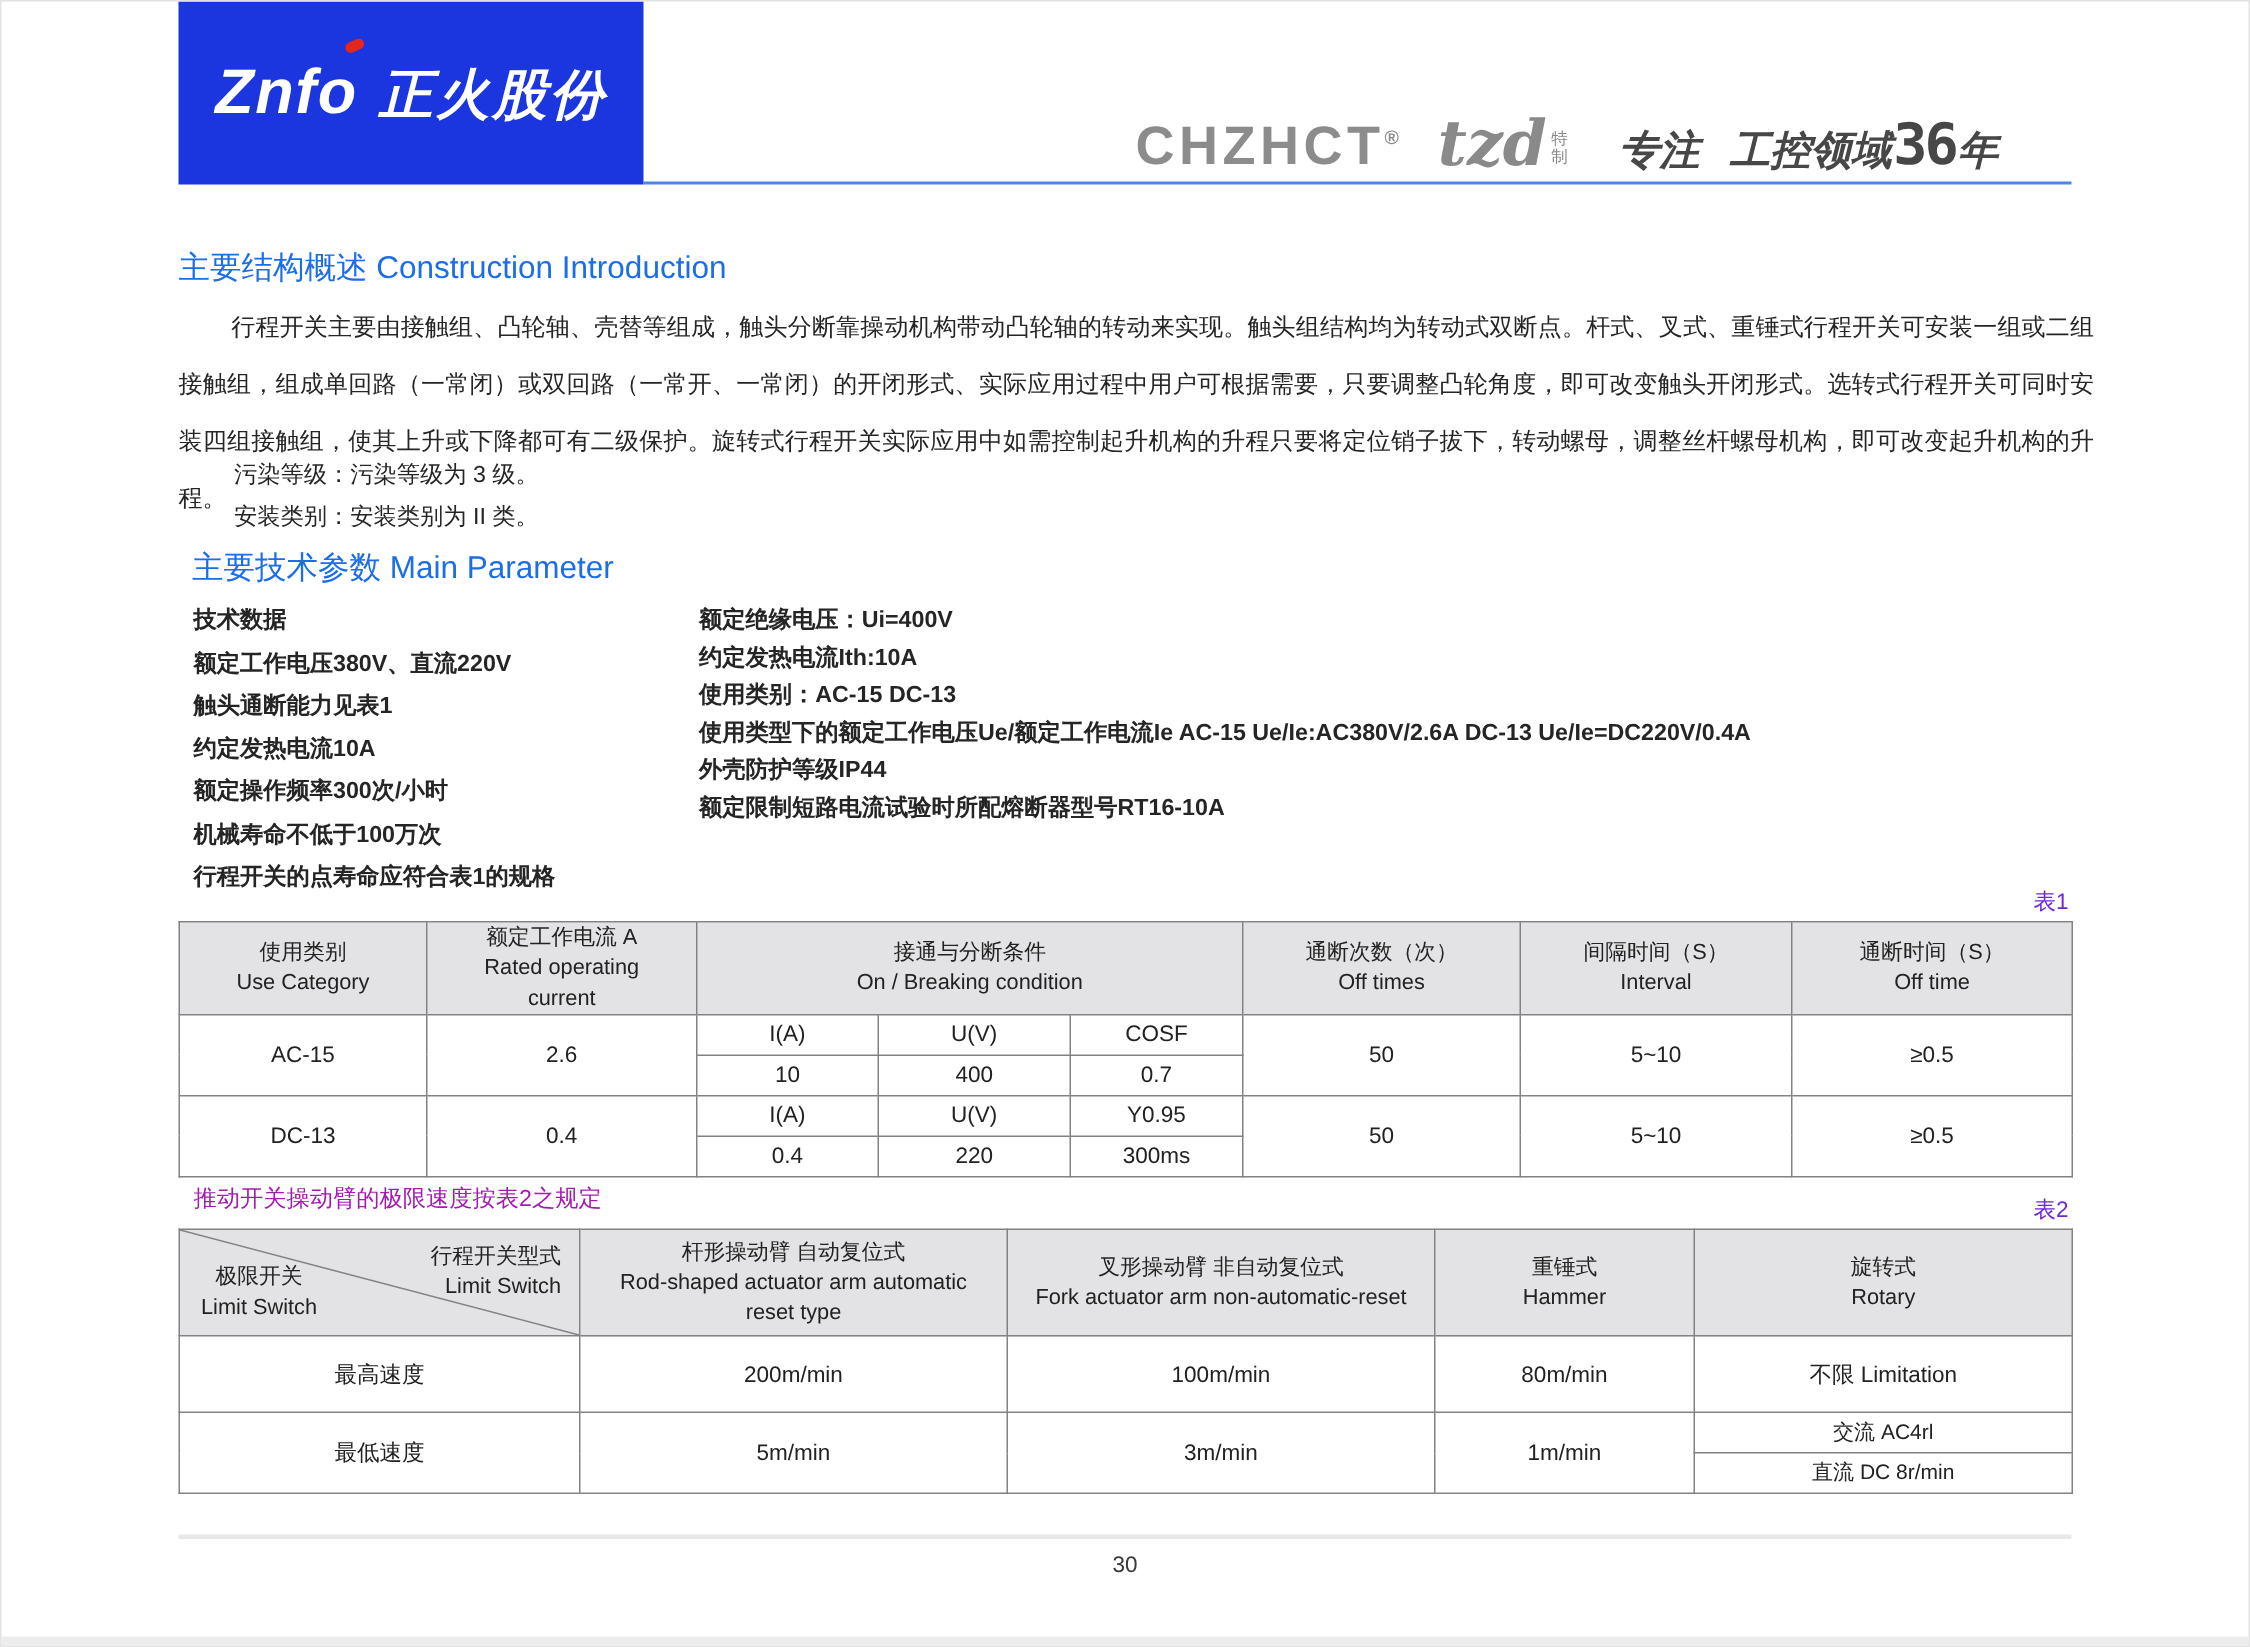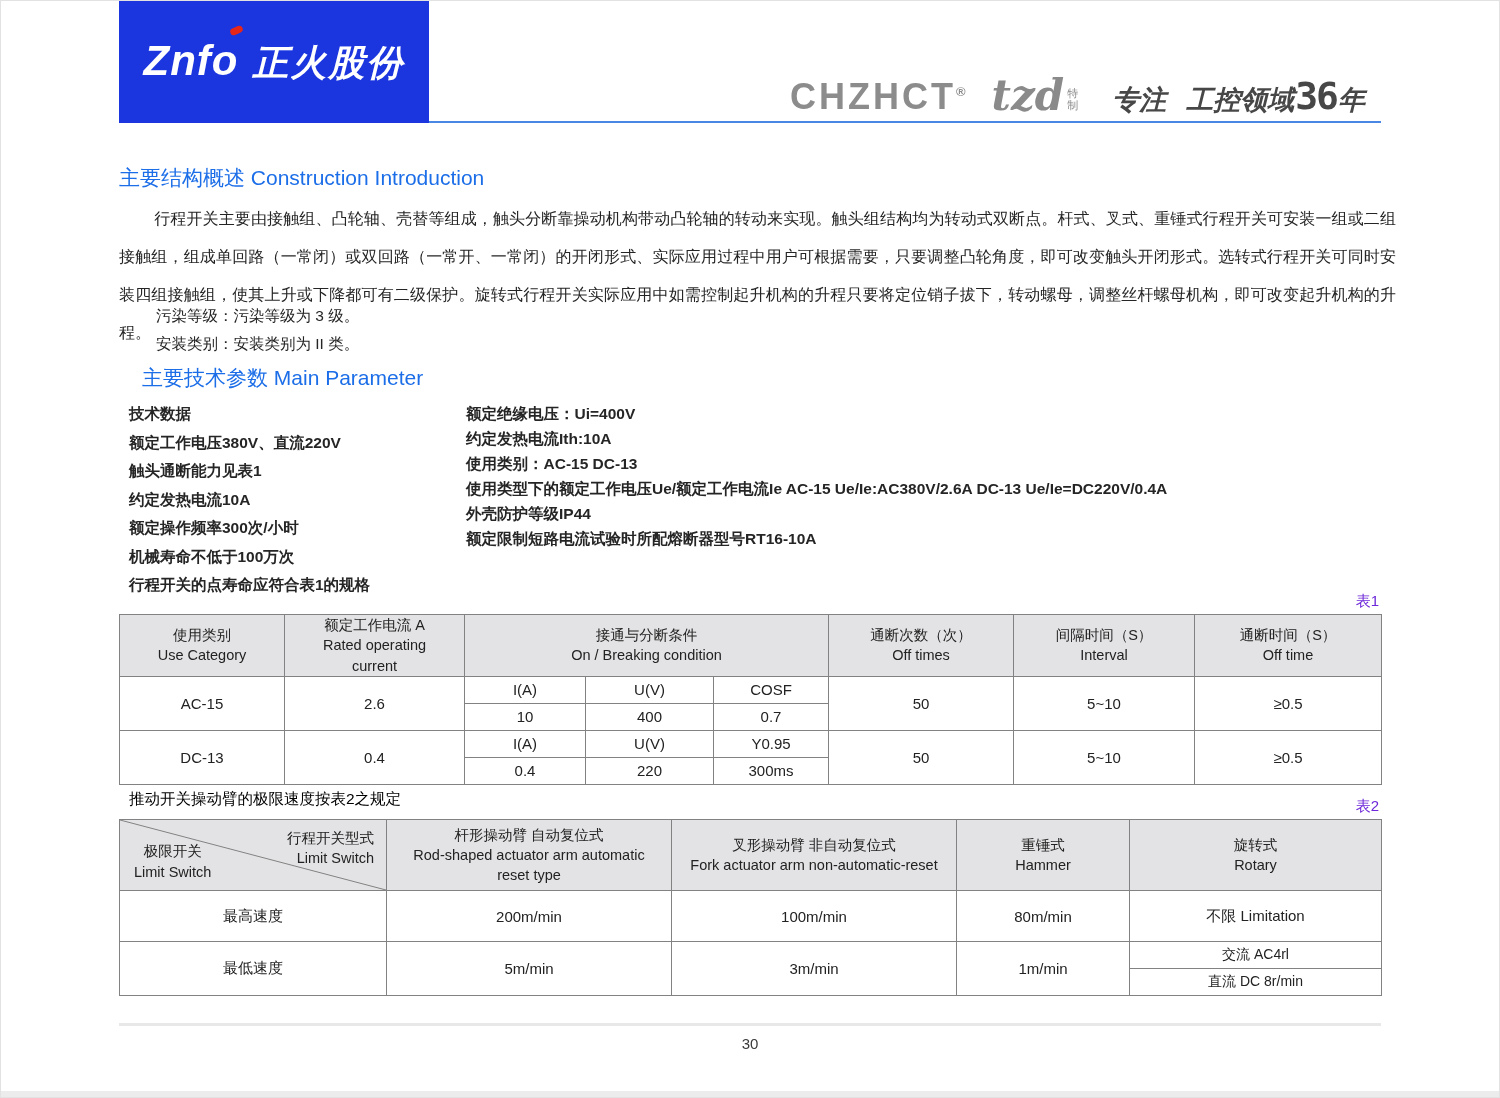--- a/index.html
+++ b/index.html
@@ -15,55 +15,55 @@
   }
   .logo-inner { color:#fff; font-style:italic; font-weight:bold; white-space:nowrap; position:relative; }
   .logo-latin { font-size:42px; letter-spacing:1px; }
   .logo-cn { font-size:36px; margin-left:14px; letter-spacing:2px;text-align:center; }
   .logo-accent {
     position:absolute; left:86px; top:-10px; width:13px; height:7px;
     background:#E62619; border-radius:4px; transform:rotate(-24deg);
   }
   .header-rule { position:absolute; left:428px; top:120px; width:952px; height:2px; background:#4A86E4; }
   .header-right {
-    position:absolute; left:789px; top:58px; width:604px; height:56px;
+    position:absolute; left:756px; top:58px; width:604px; height:56px;
     display:flex; align-items:flex-end; gap:26px; white-space:nowrap;
   }
   .brand { font-size:36px; font-weight:bold; color:#8C8C8C; letter-spacing:3px; line-height:1; }
   .brand sup { font-size:13px; letter-spacing:0; }
   .subbrand { display:flex; align-items:flex-end; line-height:1; }
   .tzd { font-size:42px; font-style:italic; font-weight:bold; color:#8a8a8a; font-family:"DejaVu Serif",serif; line-height:0.9; }
   .tzd-tags { display:flex; flex-direction:column; font-size:11px; color:#8a8a8a; line-height:1.15; margin-left:3px; margin-bottom:3px; }
   .slogan {
     font-family:"DejaVu Serif",serif; font-style:italic; font-weight:bold; color:#474747;
     font-size:27px; display:flex; align-items:baseline; line-height:1; margin-left:8px;
   }
   .slogan-gap { width:20px; }
   .slogan-year { font-size:38px; font-family:"DejaVu Sans Mono",monospace; font-style:normal; font-weight:bold; letter-spacing:-2px; margin:0 1px; }
   
   .sec-title { position:absolute; color:#1C6EE8; font-size:21px; }
   .sec-title-1 { left:118px; top:163px; }
-  .sec-title-2 { left:127px; top:363px;margin-left:14px; }
+  .sec-title-2 { left:127px; top:363px; }
   .para {
     position:absolute; left:118px; top:199px; width:1277px;
     font-size:16px; line-height:38px; text-align:justify; text-indent:2.2em; color:#252525;
   }
   .note { position:absolute; left:155px; font-size:15.5px; color:#252525; }
   .note-1 { top:305px;text-align:center; }
   .note-2 { top:333px; }
   .specs { position:absolute; margin:0; padding:0; list-style:none; font-size:15.5px; color:#252525;font-weight:bold; }
   .specs-left { left:128px; top:399px; }
   .specs-left li { line-height:28.5px; }
   .specs-right { left:465px; top:400px; width:935px; }
   .specs-right li { line-height:25px; white-space:nowrap; }
   
   .tbl-label { position:absolute; right:120px; font-size:15px; color:#6d28d9; }
   .tbl1-label { top:591px; }
   .tbl2-label { top:796px;margin-left:15px; }
-  .tbl2-intro { position:absolute; left:128px; top:788px; font-size:15.5px; color:#000000; }
+  .tbl2-intro { position:absolute; left:128px; top:788px; font-size:15.5px; color:#a21caf; }
   table { border-collapse:collapse; table-layout:fixed; }
   .t1 { position:absolute; left:118px; top:613px; width:1262px; }
   .t2 { position:absolute; left:118px; top:818px; width:1262px; }
   th,td { border:1px solid #828282; text-align:center; padding:0; }
   thead th { background:#E3E3E5; font-weight:normal; font-size:14.5px; line-height:1.4; color:#222; }
   .t1 thead th { height:50px; }
   .t1 tbody td { font-size:15px; height:26px; color:#222; }
   .narrow-en { max-width:150px; margin:0 auto; }
   .t2 thead th { height:70px; padding:0 18px; }
   .t2 tbody td { font-size:15px; color:#222; }

